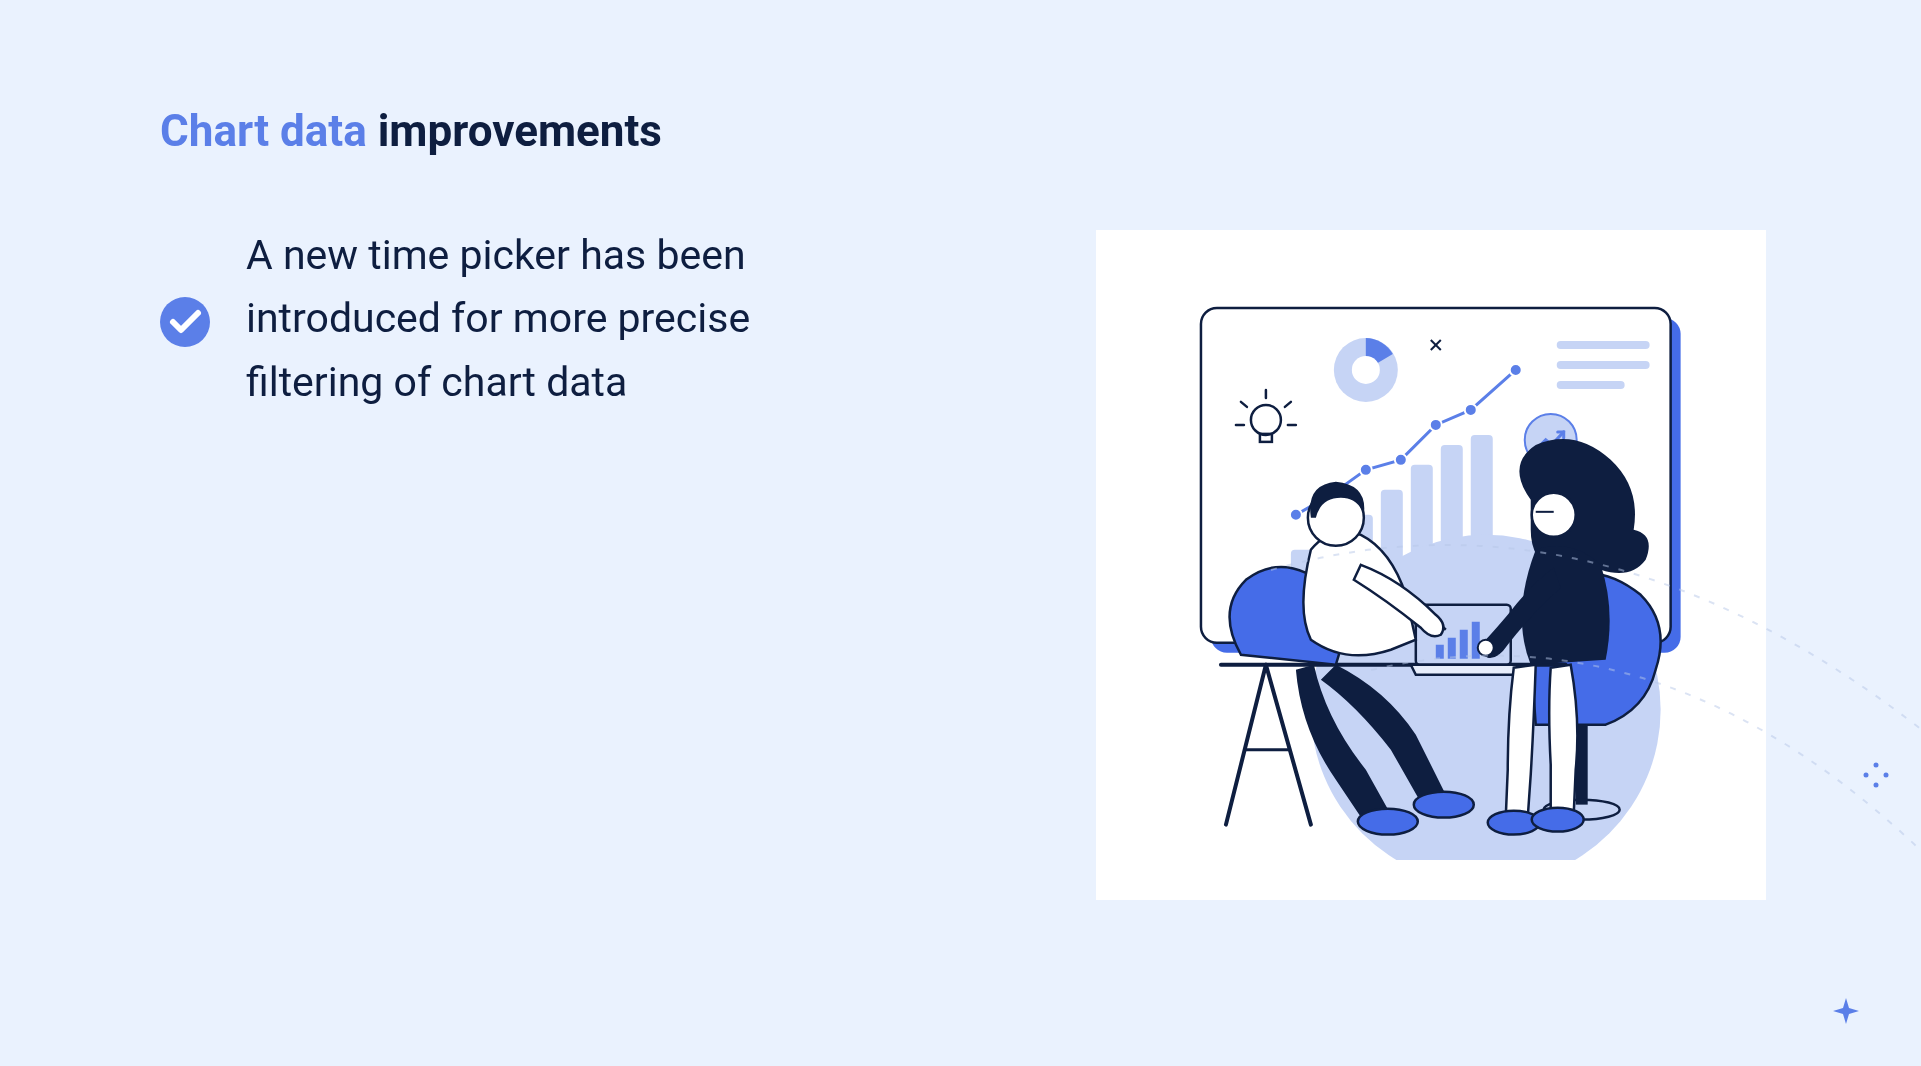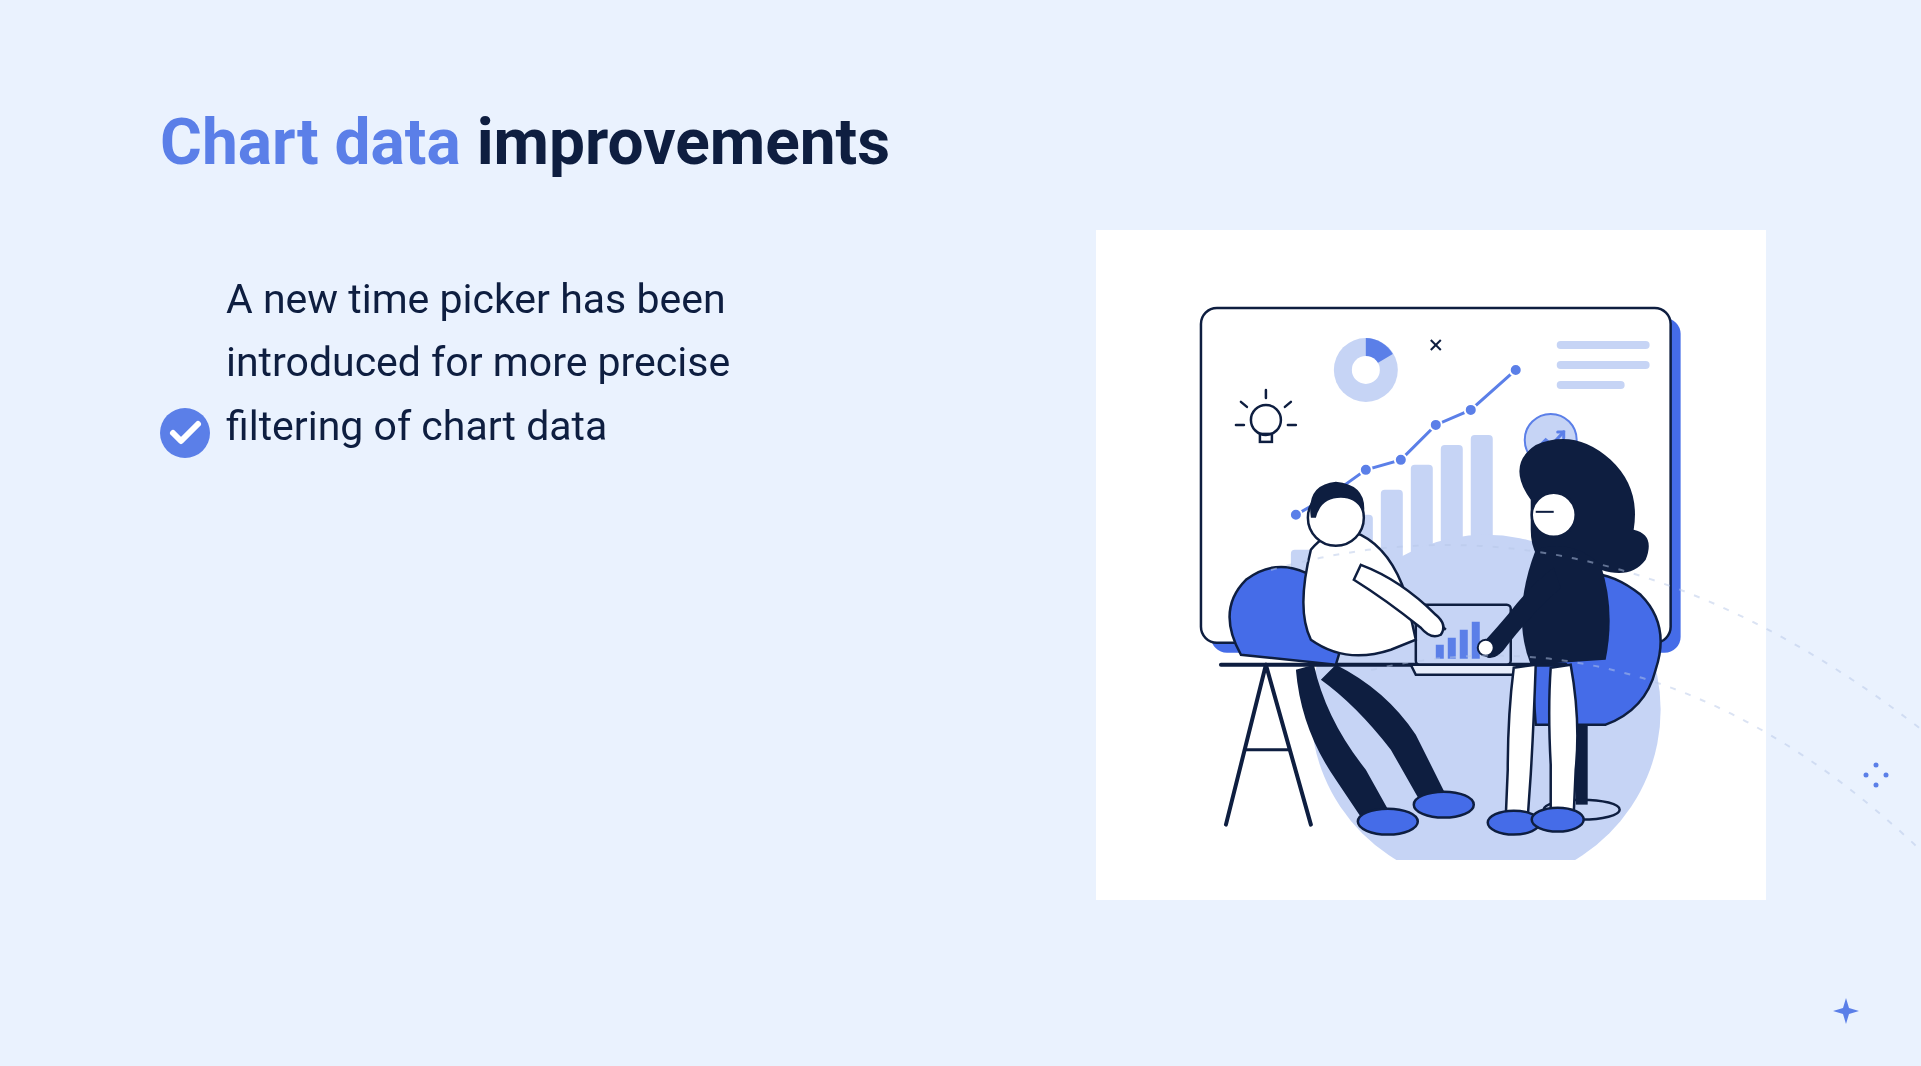--- a/index.html
+++ b/index.html
@@ -19,45 +19,45 @@
     
     .content-wrapper {
       padding: 105px 160px 60px 160px;
       display: flex;
       flex-direction: column;
       height: 100%;
       position: relative;
     }
     
     .heading {
-      font-size: 64px;
+      font-size: 44px;
       font-weight: 700;
-      margin-bottom: 76px;
+      margin-bottom: 56px;
       line-height: 1.2;
     }
     
     .heading-highlight {
       color: #5B7FE8;
     }
     
     .heading-normal {
       color: #0E1E40;
     }
     
     .main-row {
       display: flex;
       align-items: flex-start;
       gap: 100px;
     }
     
     .bullet-section {
       flex: 0 0 700px;
       display: flex;
-      align-items: flex-end;
-      gap: 16px;
+      align-items: center;
+      gap: 36px;
       padding-top: 10px;
     }
     
     .check-icon {
       flex-shrink: 0;
       width: 50px;
       height: 50px;
       margin-top: 6px;
     }
     

